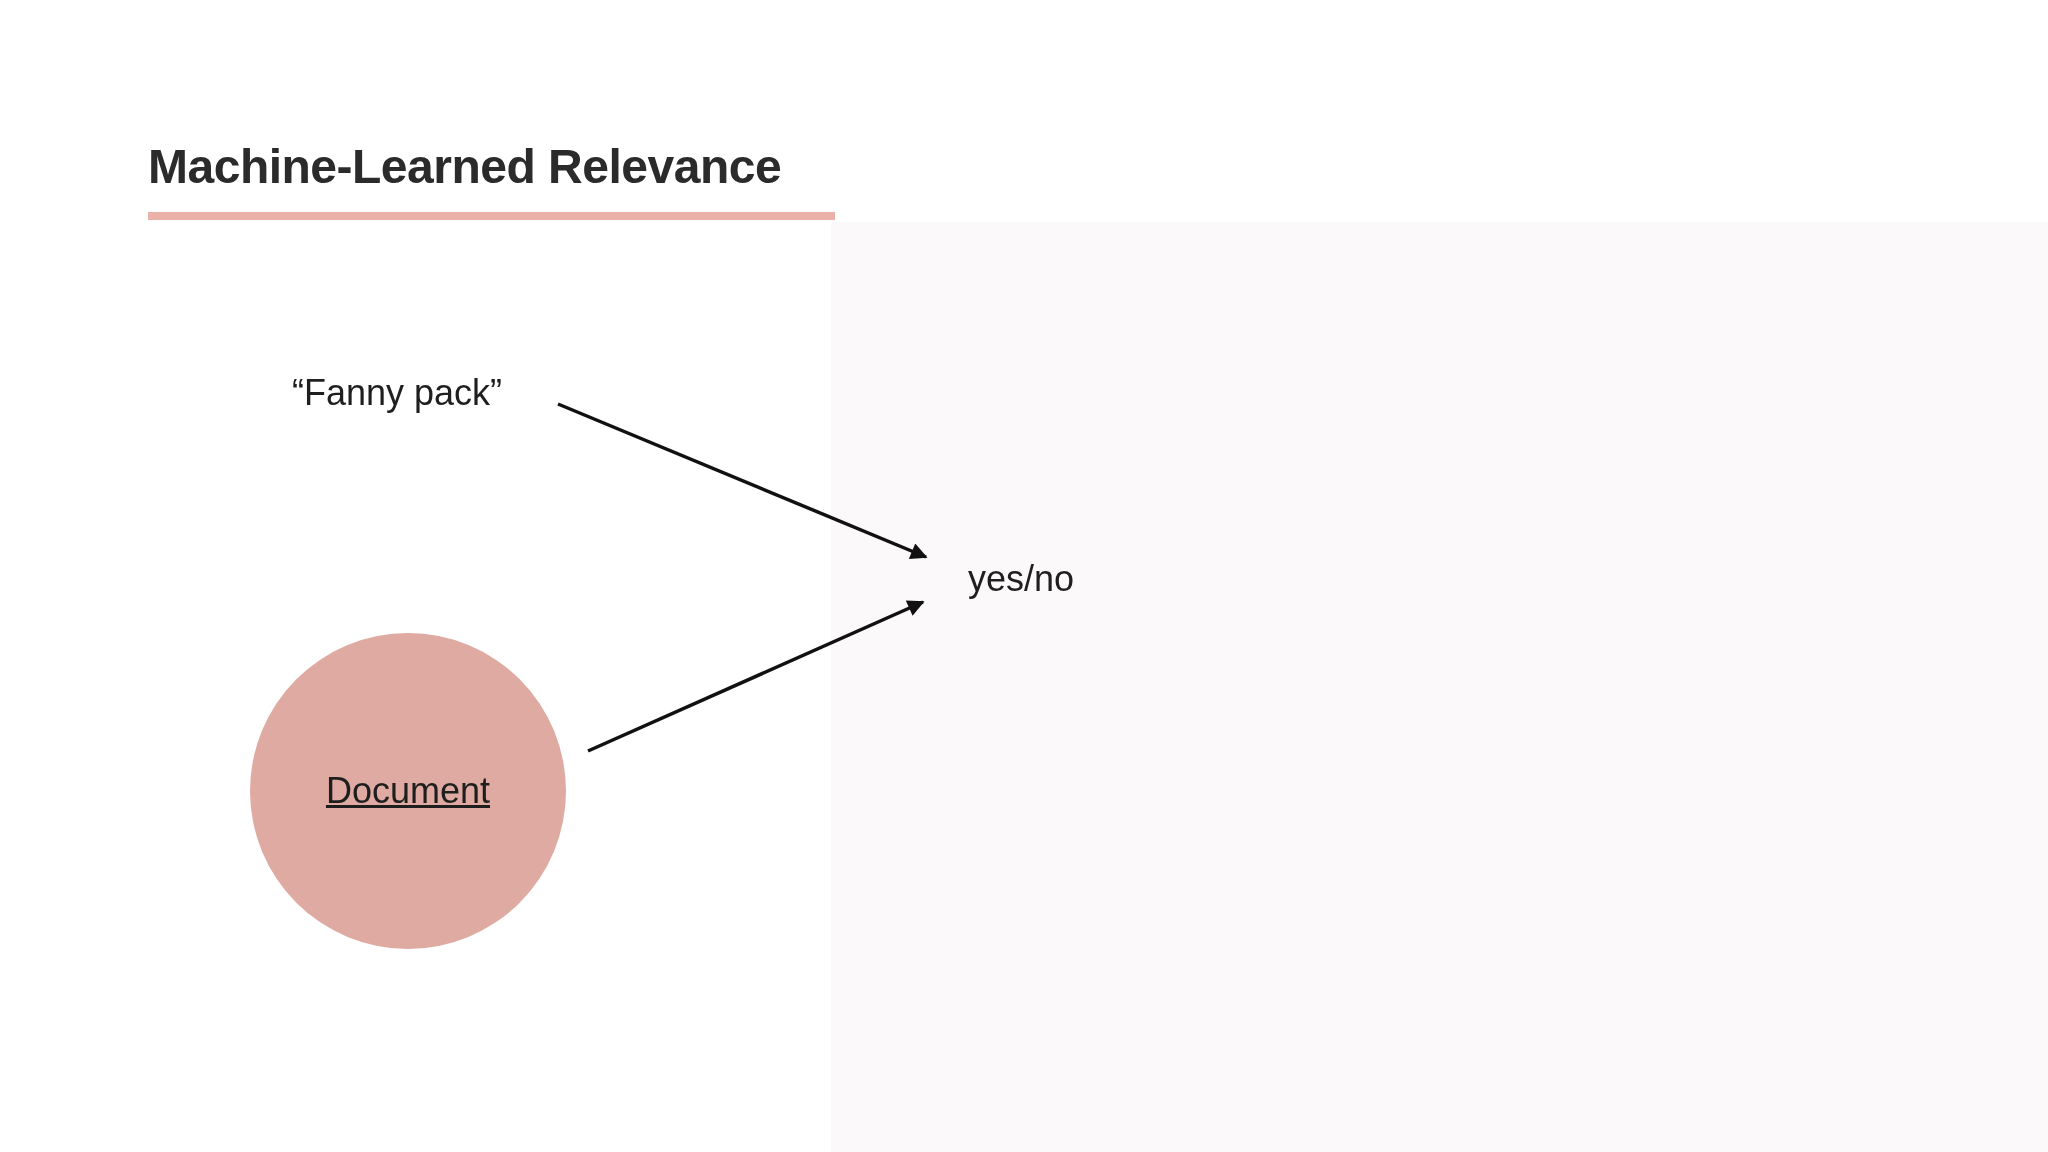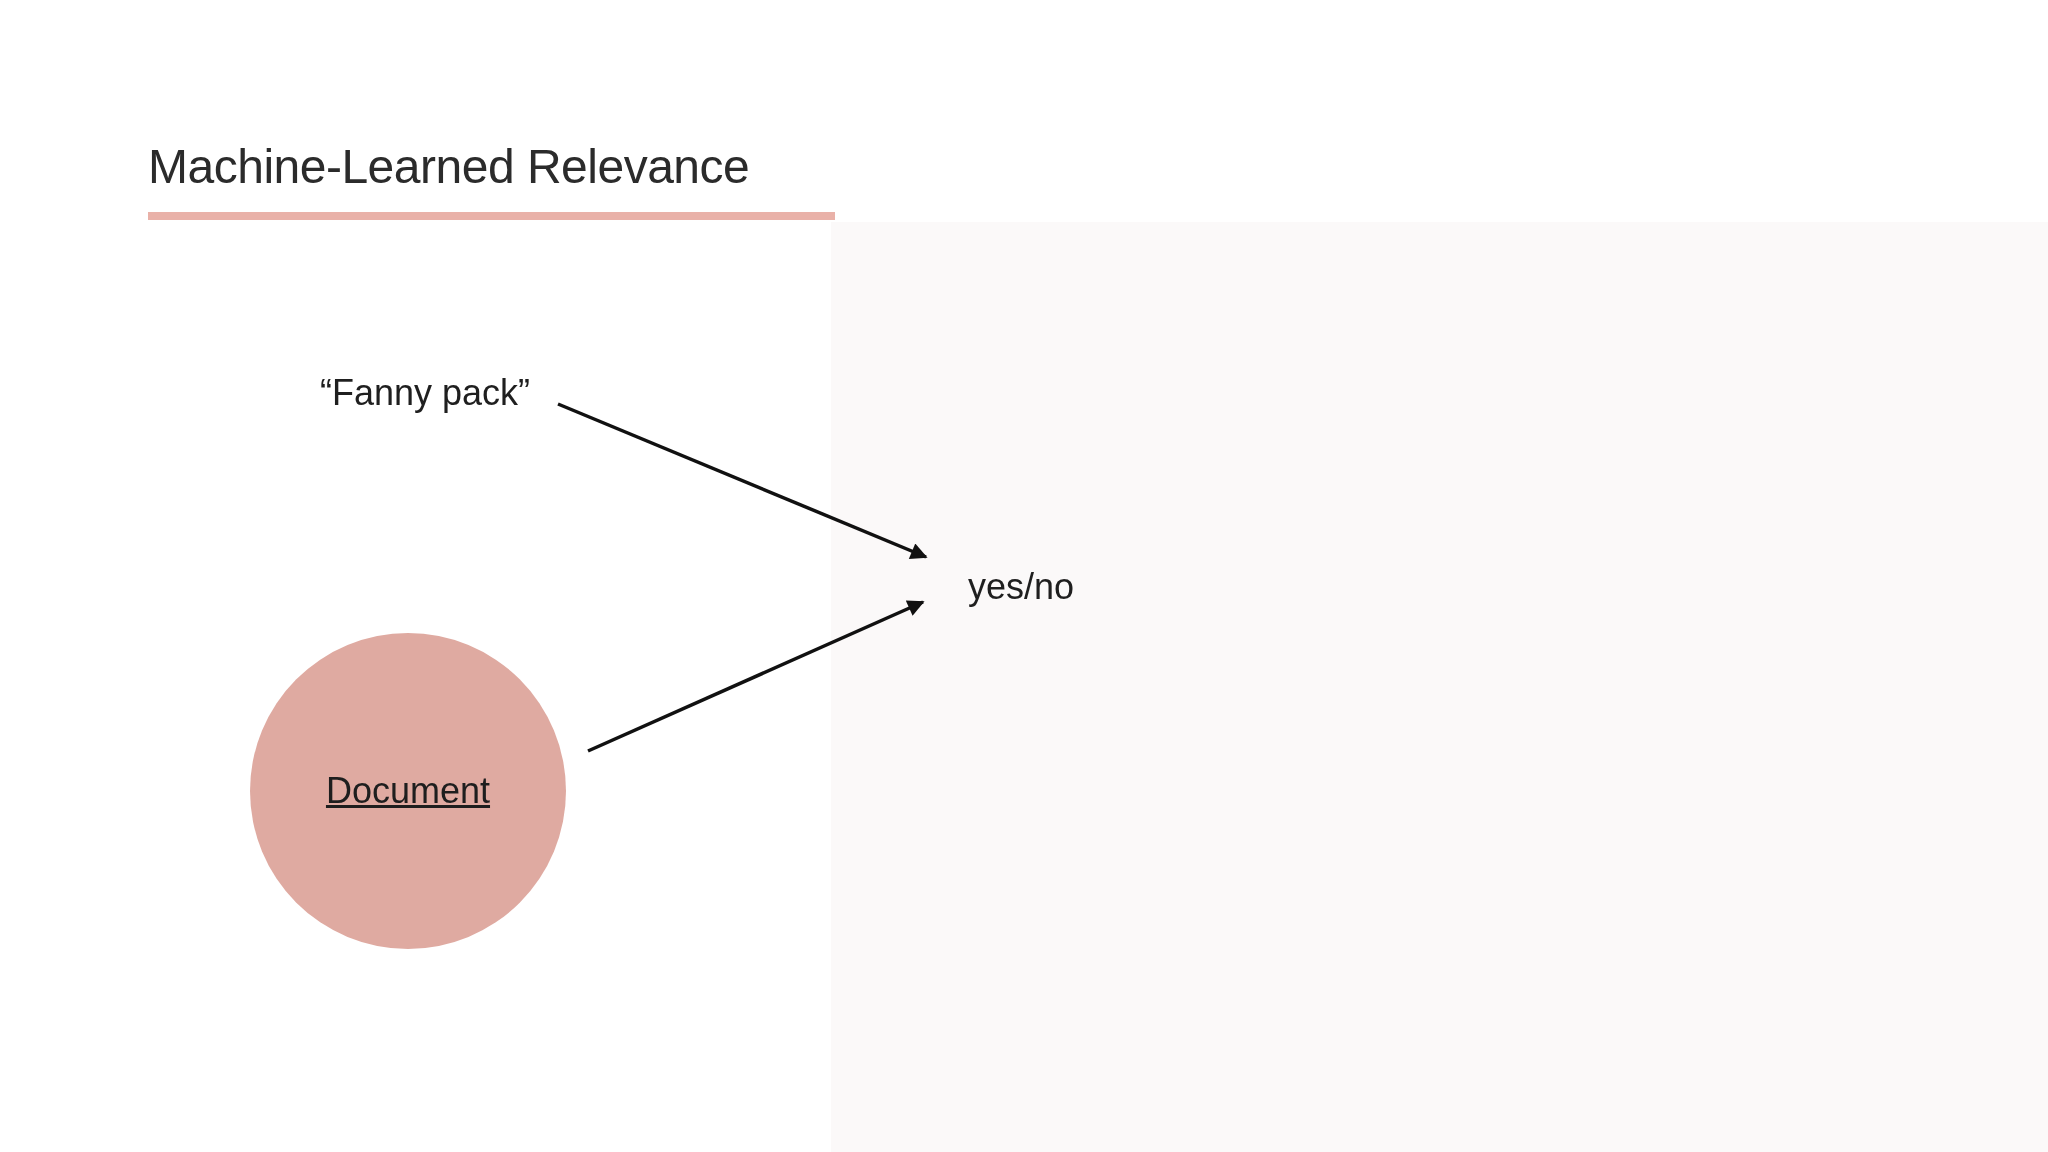--- a/index.html
+++ b/index.html
@@ -20,50 +20,48 @@
     top: 222px;
     width: 1217px;
     height: 930px;
     background: #fbf9f9;
   }
   .slide-title {
     position: absolute;
     left: 148px;
     top: 139px;
     font-size: 48px;
-    font-weight: normal;
+    font-weight: bold;
     letter-spacing: -0.5px;
     color: #2b2b2b;
     white-space: nowrap;
   }
   .title-underline {
     position: absolute;
     left: 148px;
     top: 212px;
     width: 687px;
     height: 8px;
     background: #e9b1a8;
   }
   .query-label {
     position: absolute;
     left: 292px;
     top: 372px;
     font-size: 36px;
     color: #1f1f1f;
     white-space: nowrap;
-    margin-left: 28px;
   }
   .output-label {
     position: absolute;
     left: 968px;
     top: 558px;
     font-size: 36px;
     color: #1f1f1f;
     white-space: nowrap;
-    margin-top: 8px;
   }
   .document-node {
     position: absolute;
     left: 250px;
     top: 633px;
     width: 316px;
     height: 316px;
     border-radius: 50%;
     background: #dfaaa1;
     display: flex;

